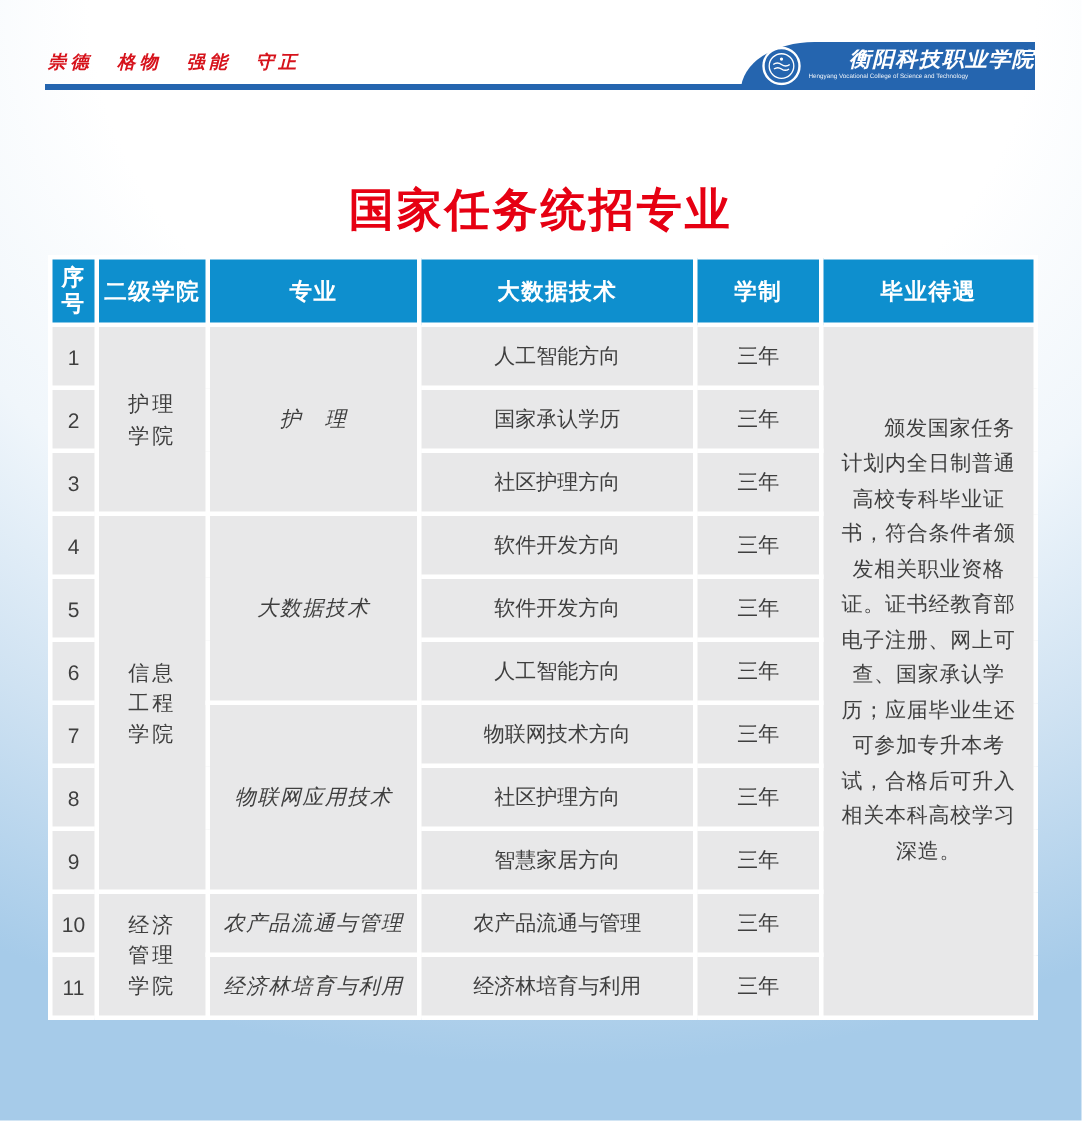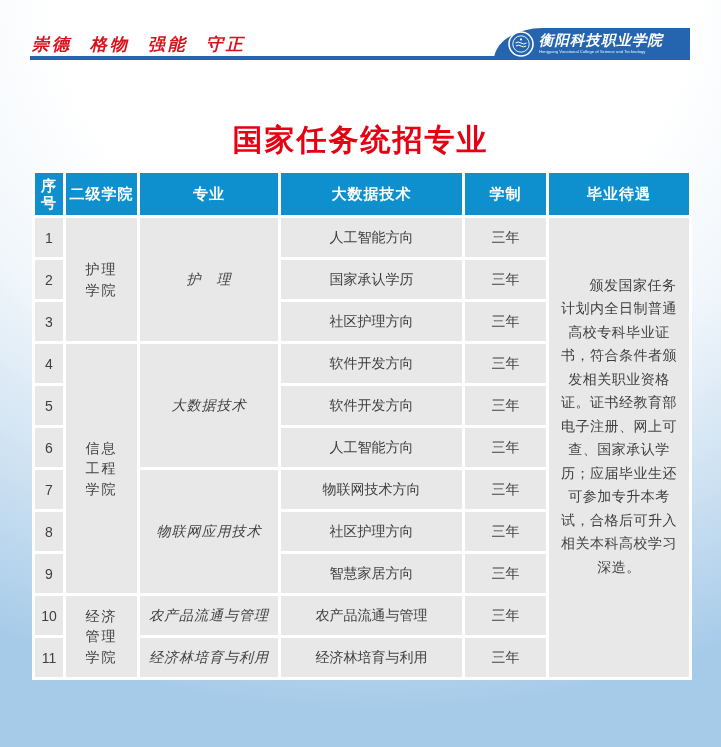--- a/index.html
+++ b/index.html
@@ -10,28 +10,28 @@
       #ffffff 38%, #f0f6fb 58%, #cfe2f2 78%, #a6cbe9 100%);
     overflow:hidden;
   }
   .page { position:relative; width:721px; height:747px; }
 
   
   .topbar { position:absolute; left:30px; right:31px; top:0; height:62px; }
   .motto {
     position:absolute; left:2px; top:33px;
     color:#d6121b; font-family:"DejaVu Serif", serif;
-    font-style:italic; font-weight:bold; font-size:17px;
+    font-style:italic; font-weight:bold; font-size:12px;
     letter-spacing:3px; word-spacing:9px; white-space:nowrap;
   }
   .rule { position:absolute; left:0; right:0; top:56px; height:4px; background:#2565af; }
   .brand {
     position:absolute; right:0; top:28px; height:32px; width:196px;
     background:#2565af; border-top-left-radius:52px 34px;
-    display:flex; align-items:center; padding-left:14px;
+    display:flex; align-items:center; padding-left:14px;text-align:right;
   }
   .logo { flex:0 0 auto; }
   .brand-text { color:#fff; margin-left:5px; line-height:1; overflow:hidden; }
   .brand-name {
     font-family:"DejaVu Serif", serif; font-style:italic; font-weight:bold;
     font-size:14.5px; letter-spacing:1px; white-space:nowrap;
   }
   .brand-en {
     font-size:6px; white-space:nowrap; opacity:.92; margin-top:2px;
     transform:scale(.7); transform-origin:left top;

